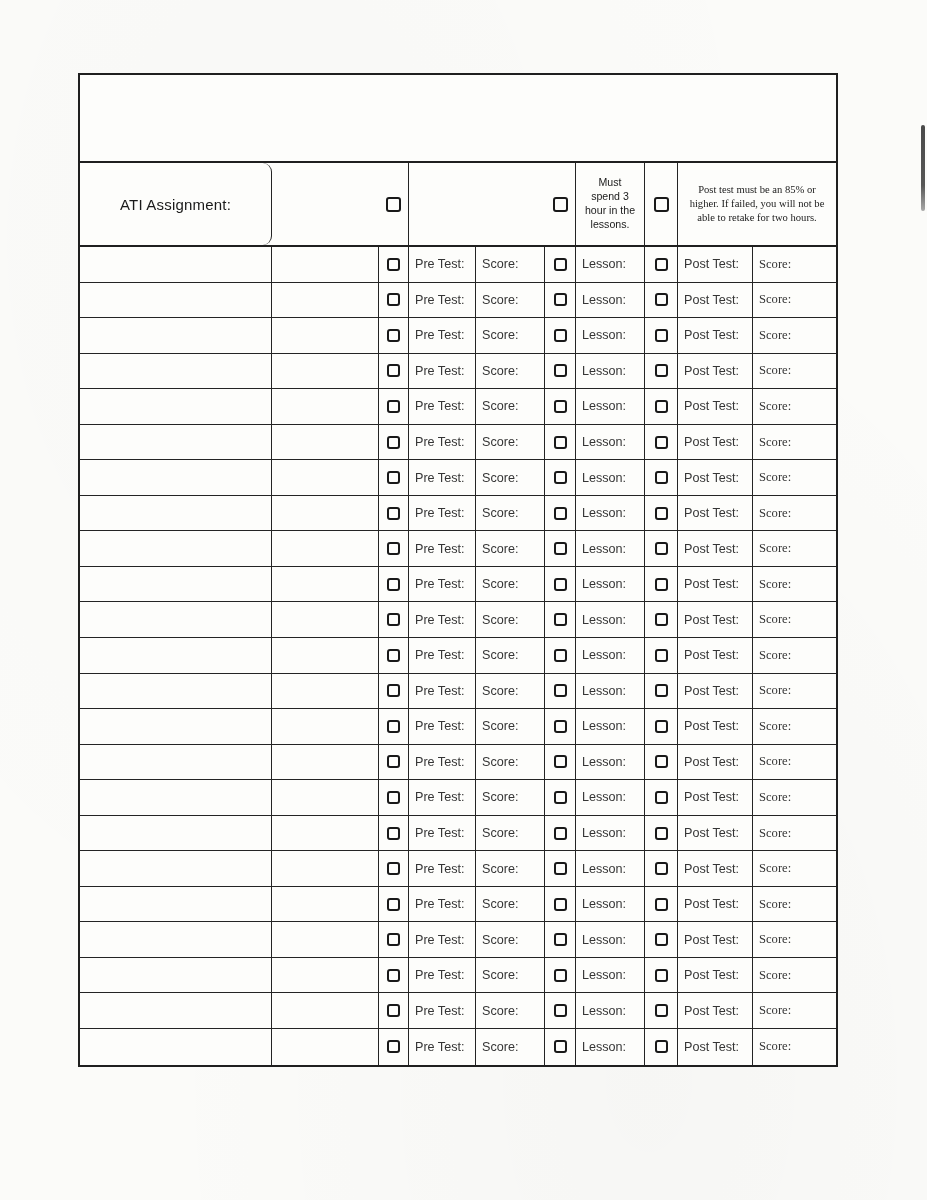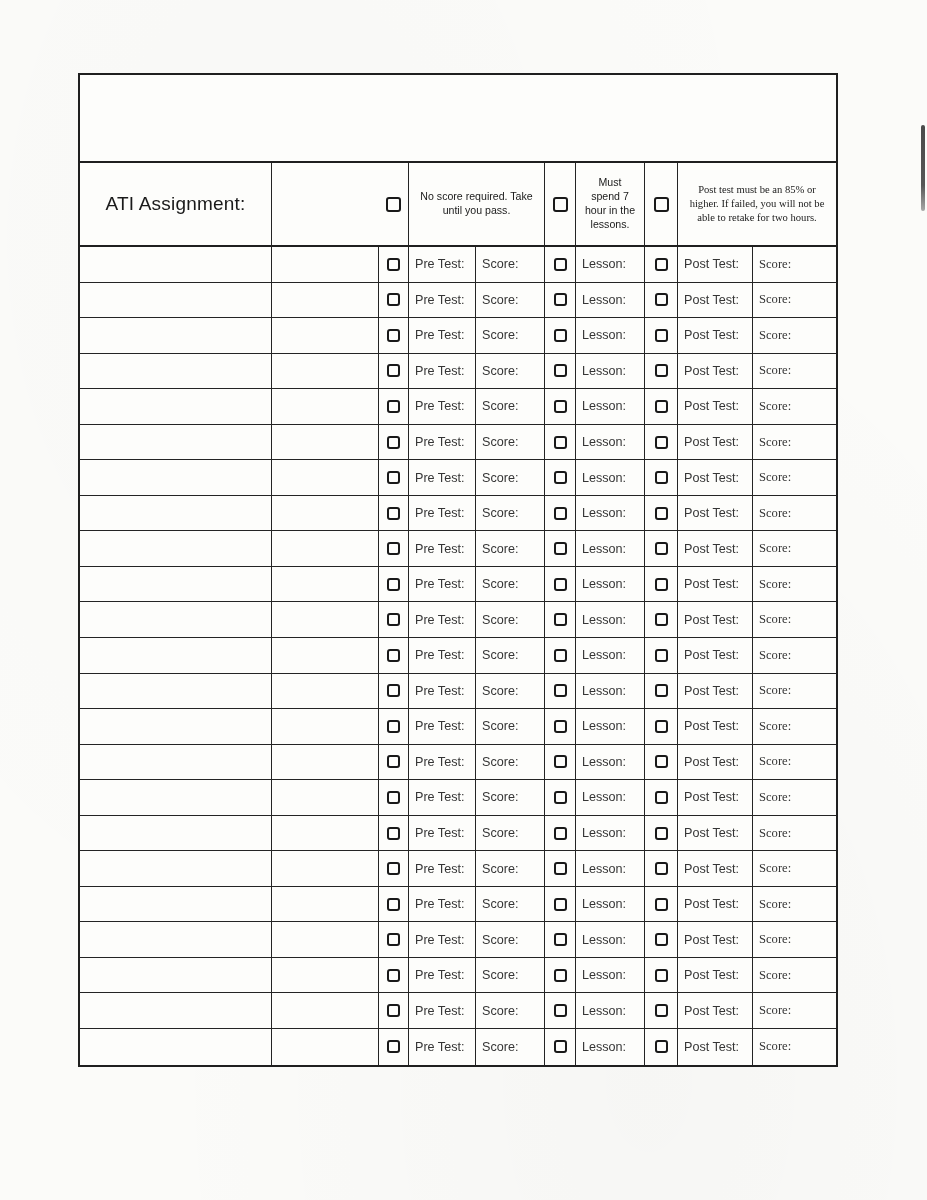--- a/index.html
+++ b/index.html
@@ -33,21 +33,21 @@
     grid-template-columns:192px 107px 30px 67px 69px 31px 69px 33px 75px auto;
   }
   .header-row { height:84px; border-bottom:2px solid #1f1f1f; }
   .cell {
     border-right:1.5px solid #242424;
     display:flex; align-items:center;
     overflow:hidden;
     color:#1a1a1a;
   }
   .cell:last-child { border-right:none;font-family:Liberation Serif, serif; }
-  .hdr-main { justify-content:center; font-size:19px; letter-spacing:.2px; }
+  .hdr-main { justify-content:center; font-size:15px; letter-spacing:.2px;border-radius:9px; }
   .c-note {
     justify-content:center; text-align:center;
     font-size:10.6px; line-height:1.32; padding:0 7px;
   }
   .c-chk { justify-content:center; }
   .checkbox {
     width:13px; height:13px; flex:0 0 auto;
     border:2px solid #191919; border-radius:3px;
     background:transparent;
   }
@@ -64,25 +64,24 @@
 
   <div class="form">
 
     <div class="top-box"></div>
 
     <div class="grid header-row">
       <div class="cell hdr-main" style="grid-column:1;">ATI Assignment:</div>
       <div class="cell c-chk" style="grid-column:3;">
         <span class="checkbox lg"></span>
       </div>
-      <div class="cell c-note" style="grid-column:4 / span 2;">No score required. Take until you pass.</div>
       <div class="cell c-chk" style="grid-column:6;">
         <span class="checkbox lg"></span>
       </div>
-      <div class="cell c-note" style="grid-column:7;">Must spend 7 hour in the lessons.</div>
+      <div class="cell c-note" style="grid-column:7;">Must spend 3 hour in the lessons.</div>
       <div class="cell c-chk" style="grid-column:8;">
         <span class="checkbox lg"></span>
       </div>
       <div class="cell c-note" style="grid-column:9 / span 2;">Post test must be an 85% or higher. If failed, you will not be able to retake for two hours.</div>
     </div>
 
     <div id="rows">
       <div class="grid data-row">
         <div class="cell c-fill"></div>
         <div class="cell c-fill"></div>

